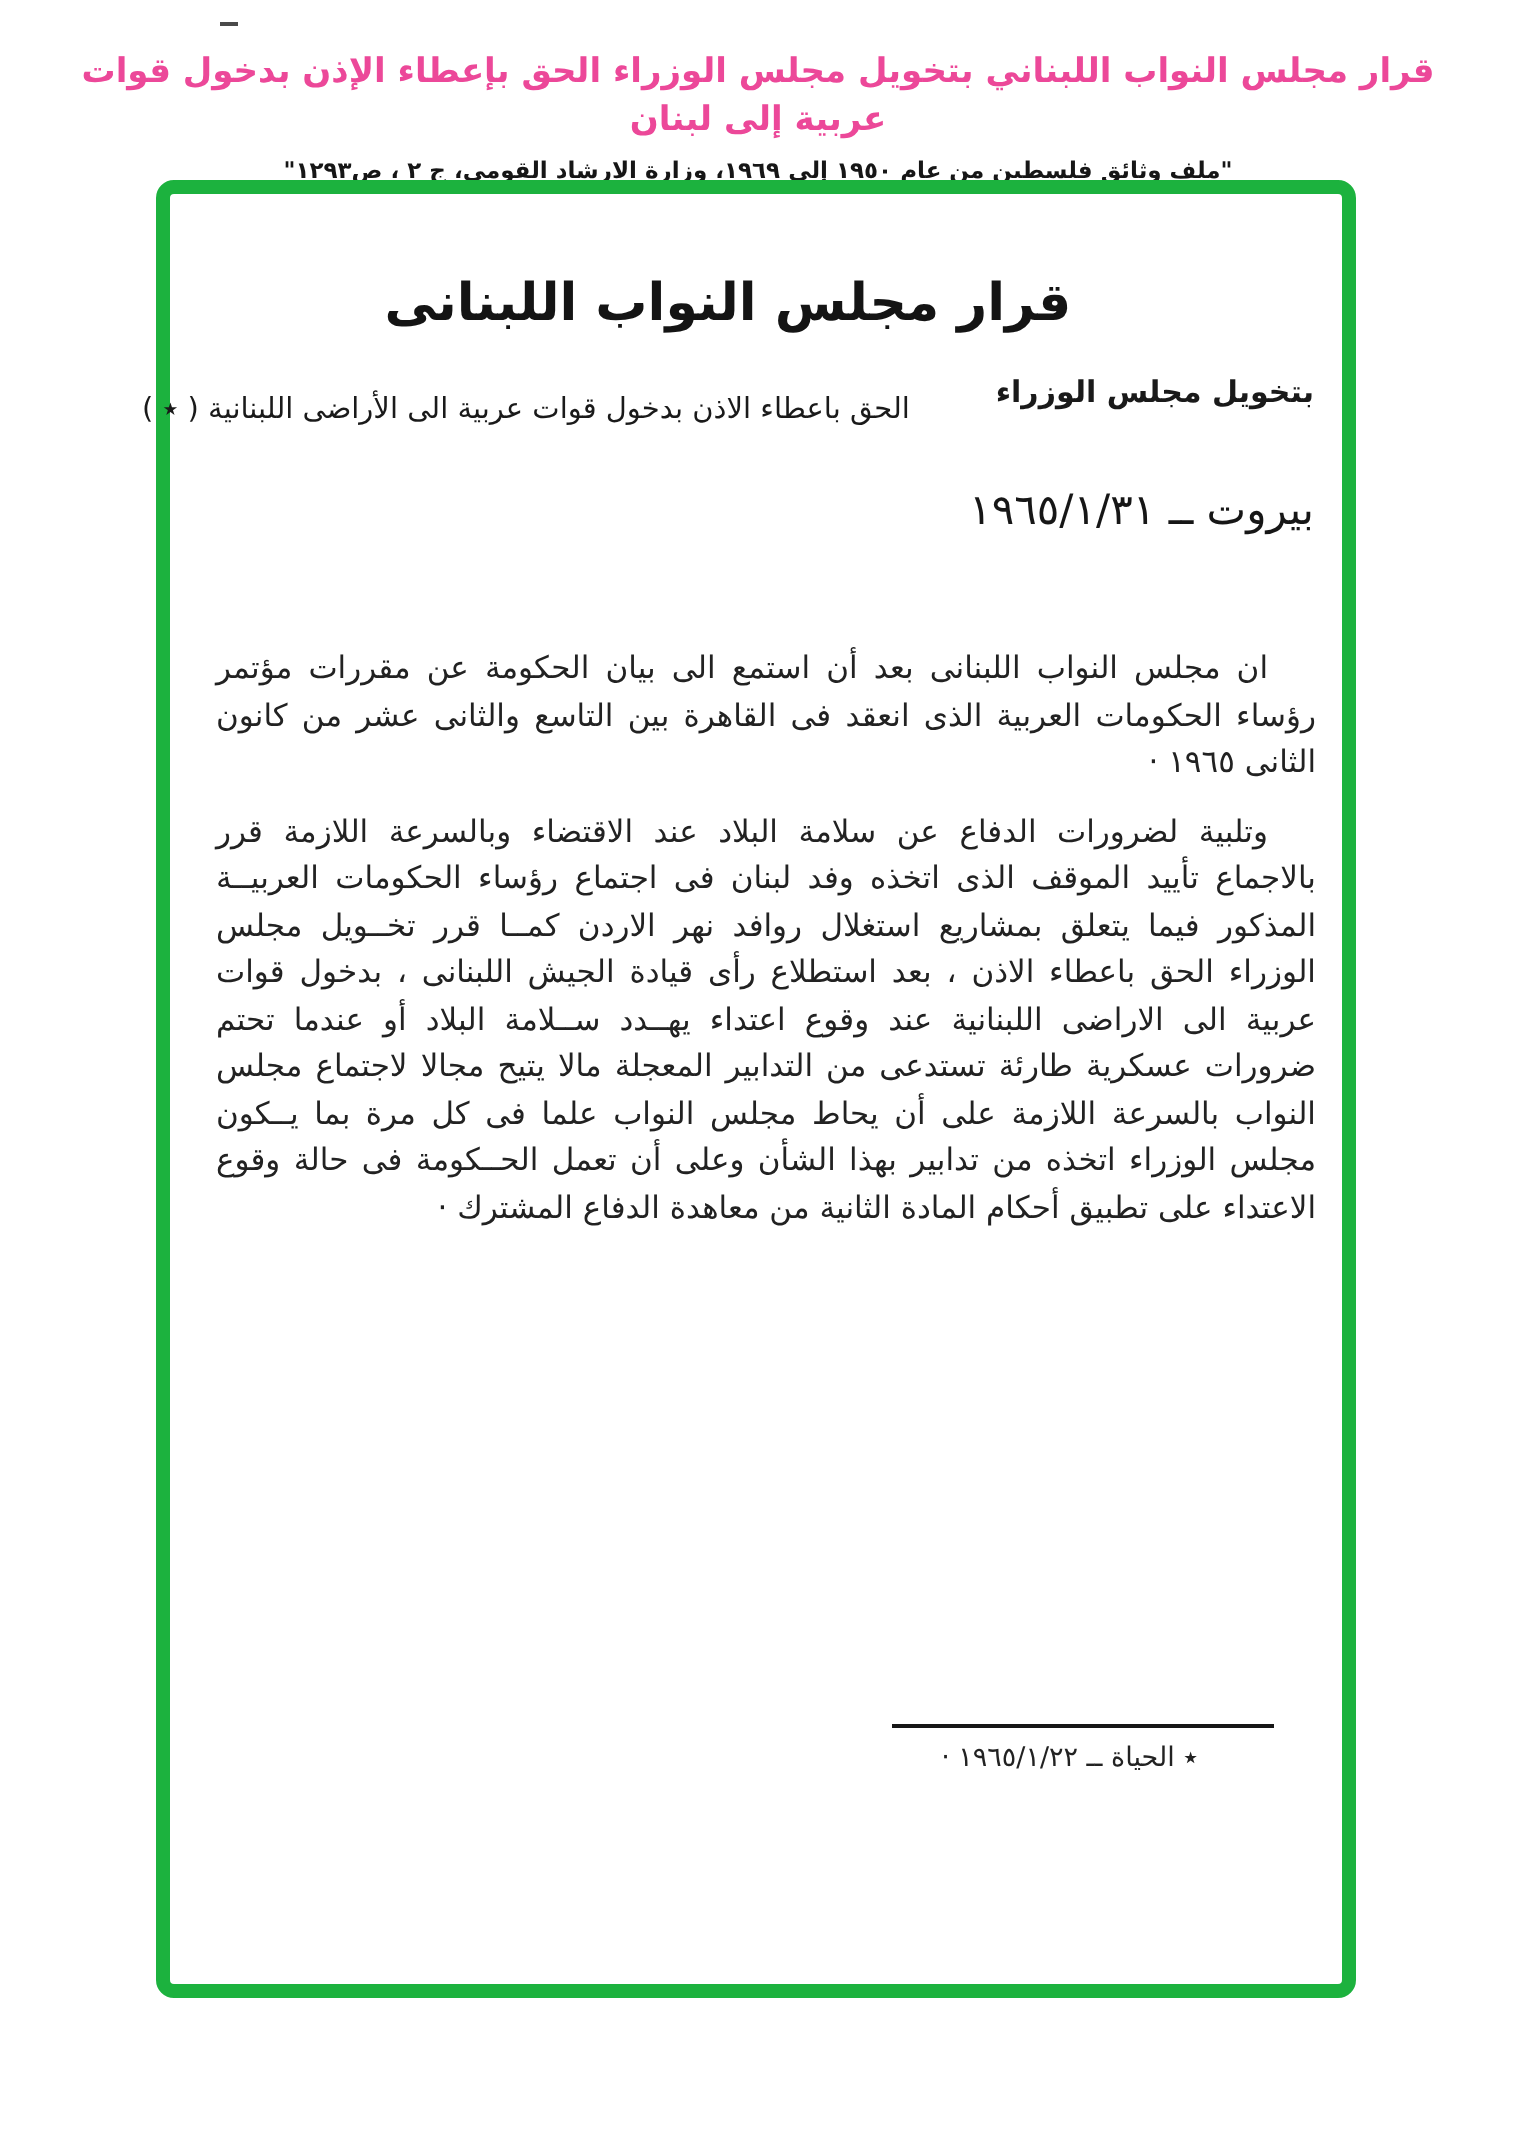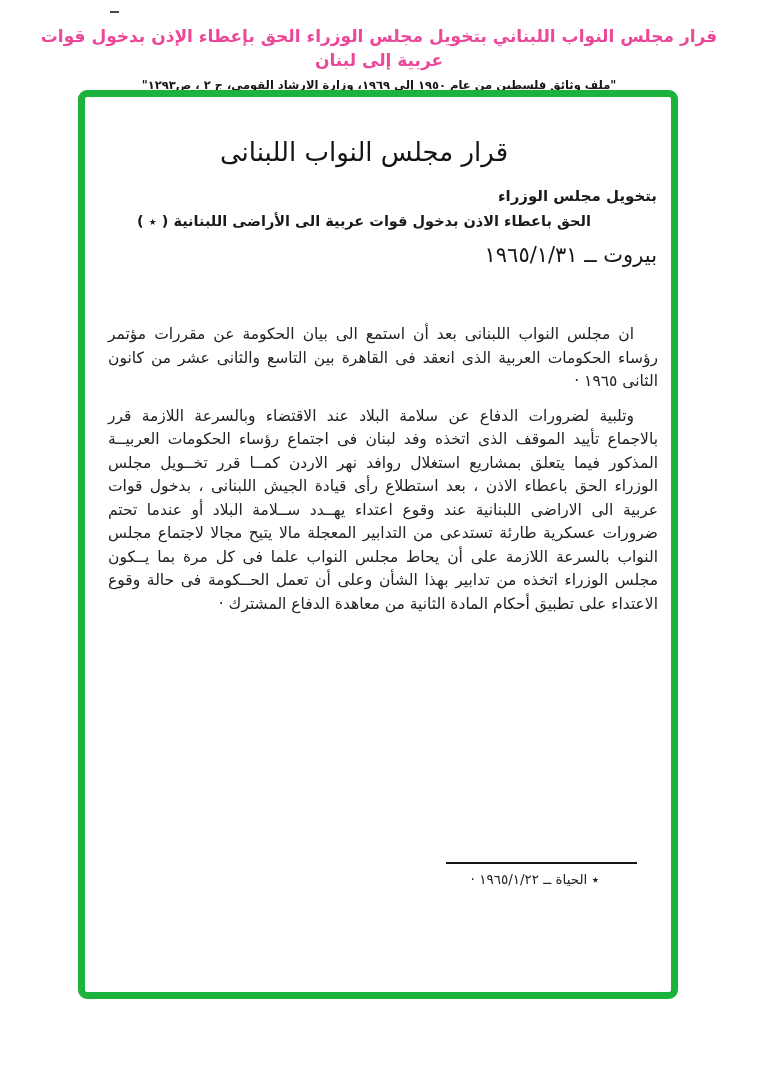--- a/index.html
+++ b/index.html
@@ -58,45 +58,45 @@
   }
   .doc-title {
     position: absolute;
     top: 38px;
     left: 0;
     right: 0;
     text-align: center;
     direction: rtl;
     font-size: 26px;
     line-height: 34px;
-    font-weight: normal;
+    font-weight: bold;
     color: #141414;
     transform: translateX(-14px); 
   }
   .doc-sub1 {
     position: absolute;
     top: 90px;
     left: 0;
     right: 0;
     text-align: right;
     direction: rtl;
     font-size: 15px;
     font-weight: bold;
     color: #1a1a1a;
     transform: translateX(-14px);
   }
   .doc-sub2 {
     position: absolute;
-    top: 116px;
+    top: 100px;
     left: 0;
     right: 0;
-    text-align: center;
+    text-align: left;
     direction: rtl;
     font-size: 14.5px;
-    font-weight: bold;
+    font-weight: normal;
     color: #1a1a1a;
     transform: translateX(-14px);
   }
   .doc-date {
     position: absolute;
     top: 146px;
     left: 0;
     right: 0;
     direction: rtl;
     font-size: 21px;

